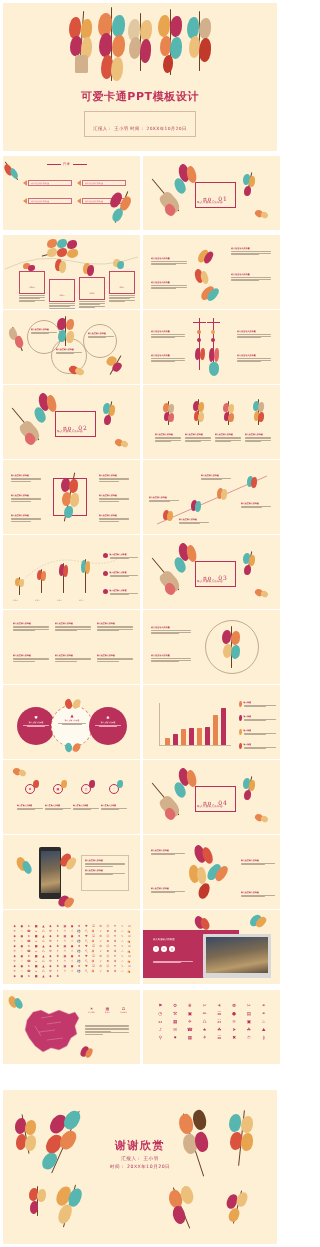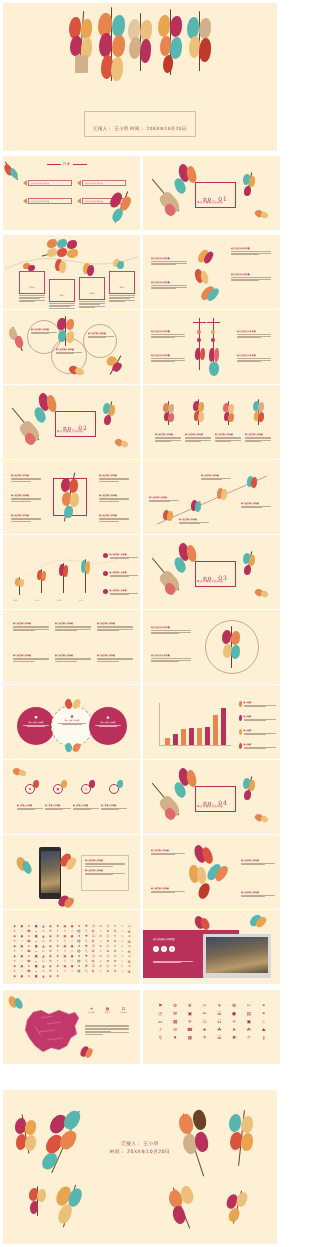--- a/index.html
+++ b/index.html
@@ -97,20 +97,23 @@
       <div class="vane" style="left:167px;top:34px;width:12px;height:22px;background:#57b7b0;"></div>
       <div class="vane" style="left:160px;top:52px;width:10px;height:18px;background:#c0392b;"></div>
 
       <div class="fq" style="left:196px;top:8px;width:.8px;height:60px;"></div>
       <div class="vane" style="left:184px;top:14px;width:12px;height:22px;background:#57b7b0;"></div>
       <div class="vane" style="left:196px;top:15px;width:12px;height:21px;background:#d2b08c;"></div>
       <div class="vane" style="left:186px;top:33px;width:11px;height:22px;background:#ecc07a;"></div>
       <div class="vane" style="left:196px;top:35px;width:12px;height:24px;background:#c0392b;"></div>
     </div>
 
+    <div style="position:absolute;left:0;top:86px;width:274px;text-align:center;">
+      <div class="titleText">可爱卡通PPT模板设计</div>
+    </div>
     <div style="position:absolute;left:0;top:108px;width:274px;text-align:center;">
       <span class="subBox">
         <span class="subText">汇报人： 王小羽    时间： 20XX年10月20日</span>
       </span>
     </div>
   </div>
 
   <div class="slide half" style="left:3px;top:156px;">
     <div style="position:absolute;left:44px;top:6px;display:flex;align-items:center;gap:2px;">
       <span style="width:14px;height:.6px;background:#b9305a;"></span>
@@ -1342,18 +1345,19 @@
       <div class="vane" style="left:170px;top:116px;width:12px;height:18px;background:#b9305a;transform:rotate(-22deg);"></div>
     </div>
     <div>
       <div class="fq" style="left:234px;top:100px;width:.8px;height:34px;transform:rotate(14deg);"></div>
       <div class="vane" style="left:224px;top:104px;width:10px;height:15px;background:#b9305a;transform:rotate(14deg);"></div>
       <div class="vane" style="left:234px;top:102px;width:10px;height:15px;background:#ecc07a;transform:rotate(14deg);"></div>
       <div class="vane" style="left:226px;top:118px;width:10px;height:14px;background:#e9a44f;transform:rotate(14deg);"></div>
     </div>
 
     <div style="position:absolute;left:0;top:48px;width:274px;">
+      <div class="thanksText">谢谢欣赏</div>
       <div class="thanksSub">汇报人： 王小羽</div>
       <div class="thanksSub" style="margin-top:3px;">时间： 20XX年10月20日</div>
     </div>
   </div>
 
 </div>
 
 </body></html>

